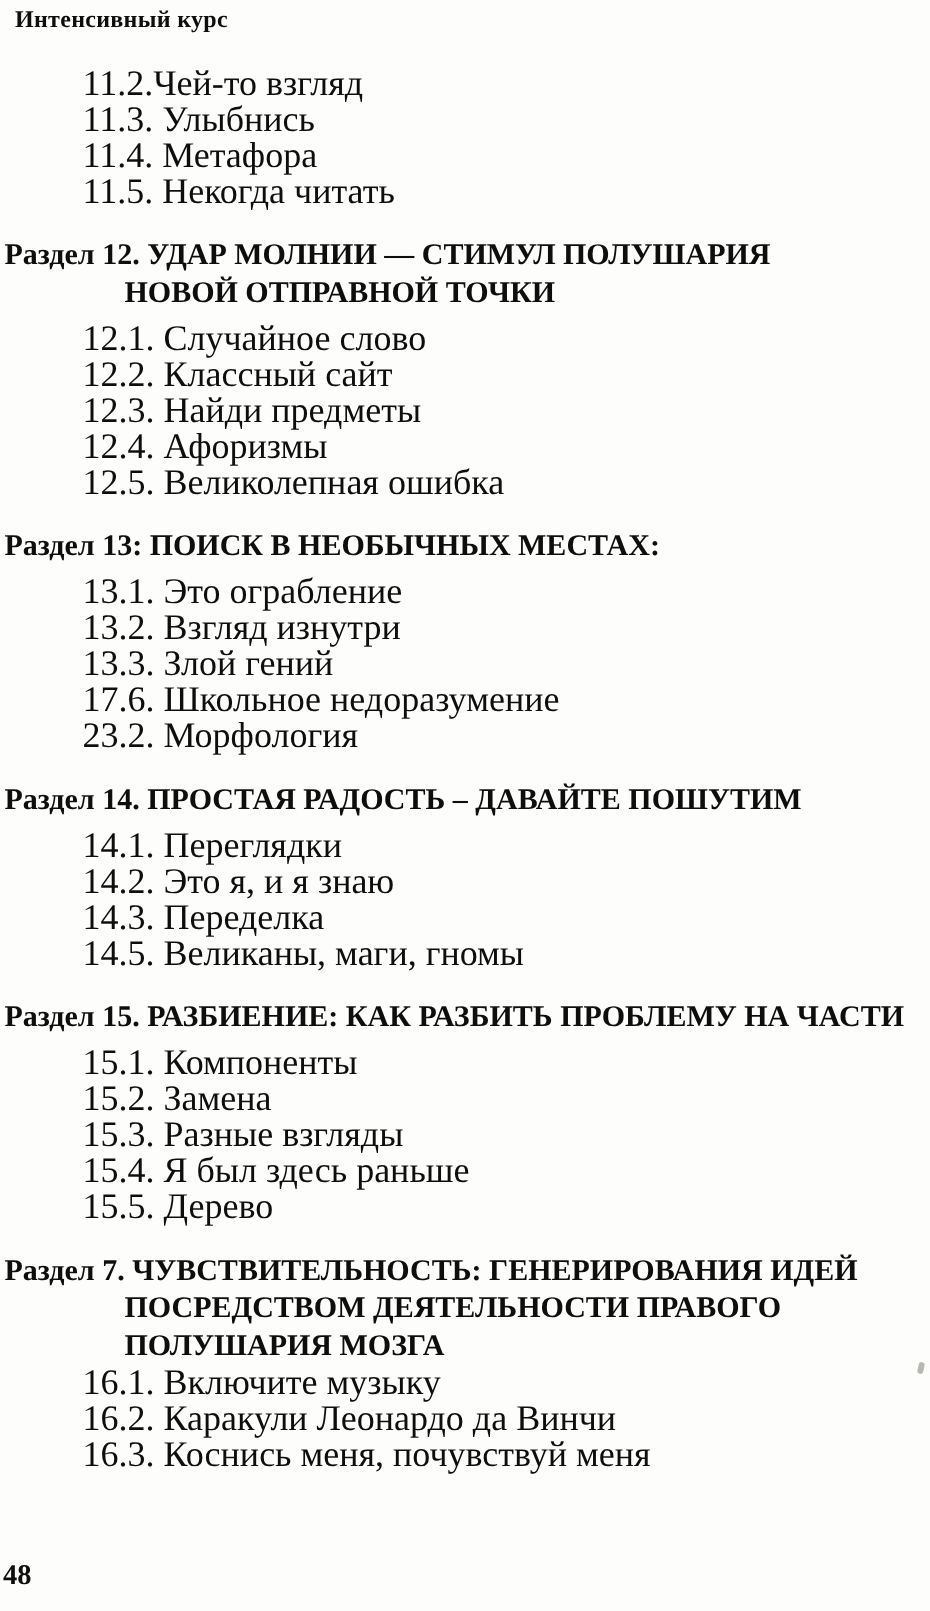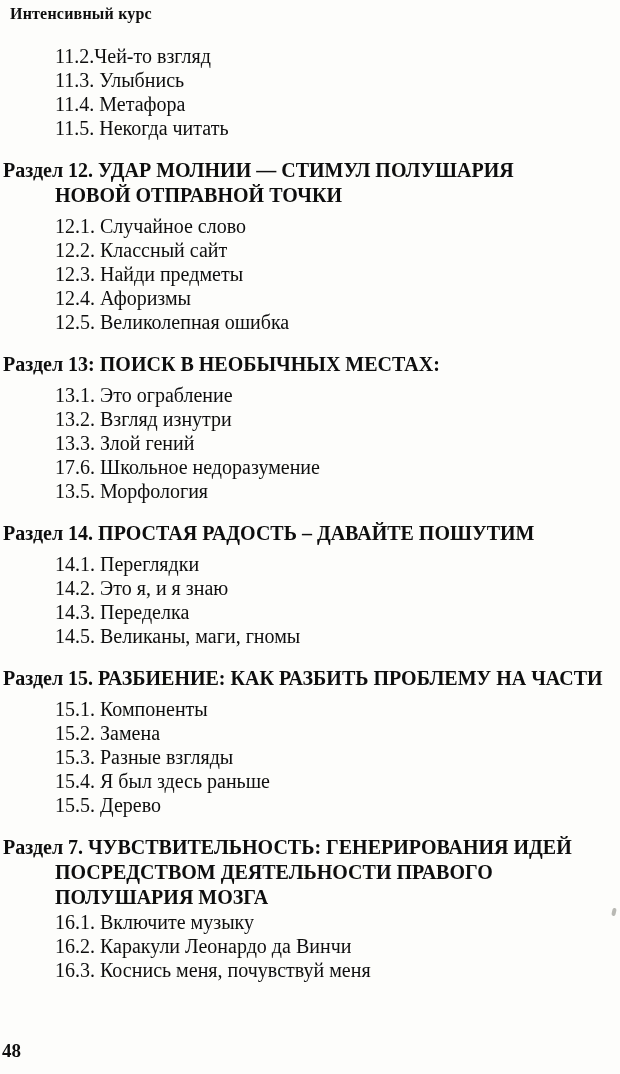--- a/index.html
+++ b/index.html
@@ -29,26 +29,26 @@
   .toc-section { margin: 0; }
   .toc-section.first { margin-top: 20px; }
   .sec-heading {
     margin: 18px 0 0 0;
     font-size: 20px;
     line-height: 25px;
     font-weight: bold;
     white-space: nowrap;
   }
   .sec-heading .line { display: block; white-space: nowrap; }
-  .sec-heading .cont { margin-left: 52px; }
+  .sec-heading .cont { margin-left: 80px; }
   .sec-items {
     list-style: none;
     margin: 6px 0 0 0;
     padding: 0 0 0 52px;
-    font-size: 20px;
+    font-size: 24px;
     line-height: 24px;
   }
   .sec-items li { white-space: nowrap; }
   .toc-section.tight .sec-items { margin-top: 0; }
   .page-number {
     position: absolute;
     left: 2px;
     top: 1040px;
     font-weight: bold;
     font-size: 19px;
@@ -97,21 +97,21 @@
 
   <section class="toc-section">
     <h2 class="sec-heading">
       <span class="line"><span class="sec-prefix">Раздел 13:</span> <span>ПОИСК В НЕОБЫЧНЫХ МЕСТАХ:</span></span>
     </h2>
     <ul class="sec-items">
       <li>13.1. Это ограбление</li>
       <li>13.2. Взгляд изнутри</li>
       <li>13.3. Злой гений</li>
       <li>17.6. Школьное недоразумение</li>
-      <li>13.5. Морфология</li>
+      <li>23.2. Морфология</li>
     </ul>
   </section>
 
   <section class="toc-section">
     <h2 class="sec-heading">
       <span class="line"><span class="sec-prefix">Раздел 14.</span> <span>ПРОСТАЯ РАДОСТЬ – ДАВАЙТЕ ПОШУТИМ</span></span>
     </h2>
     <ul class="sec-items">
       <li>14.1. Переглядки</li>
       <li>14.2. Это я, и я знаю</li>

